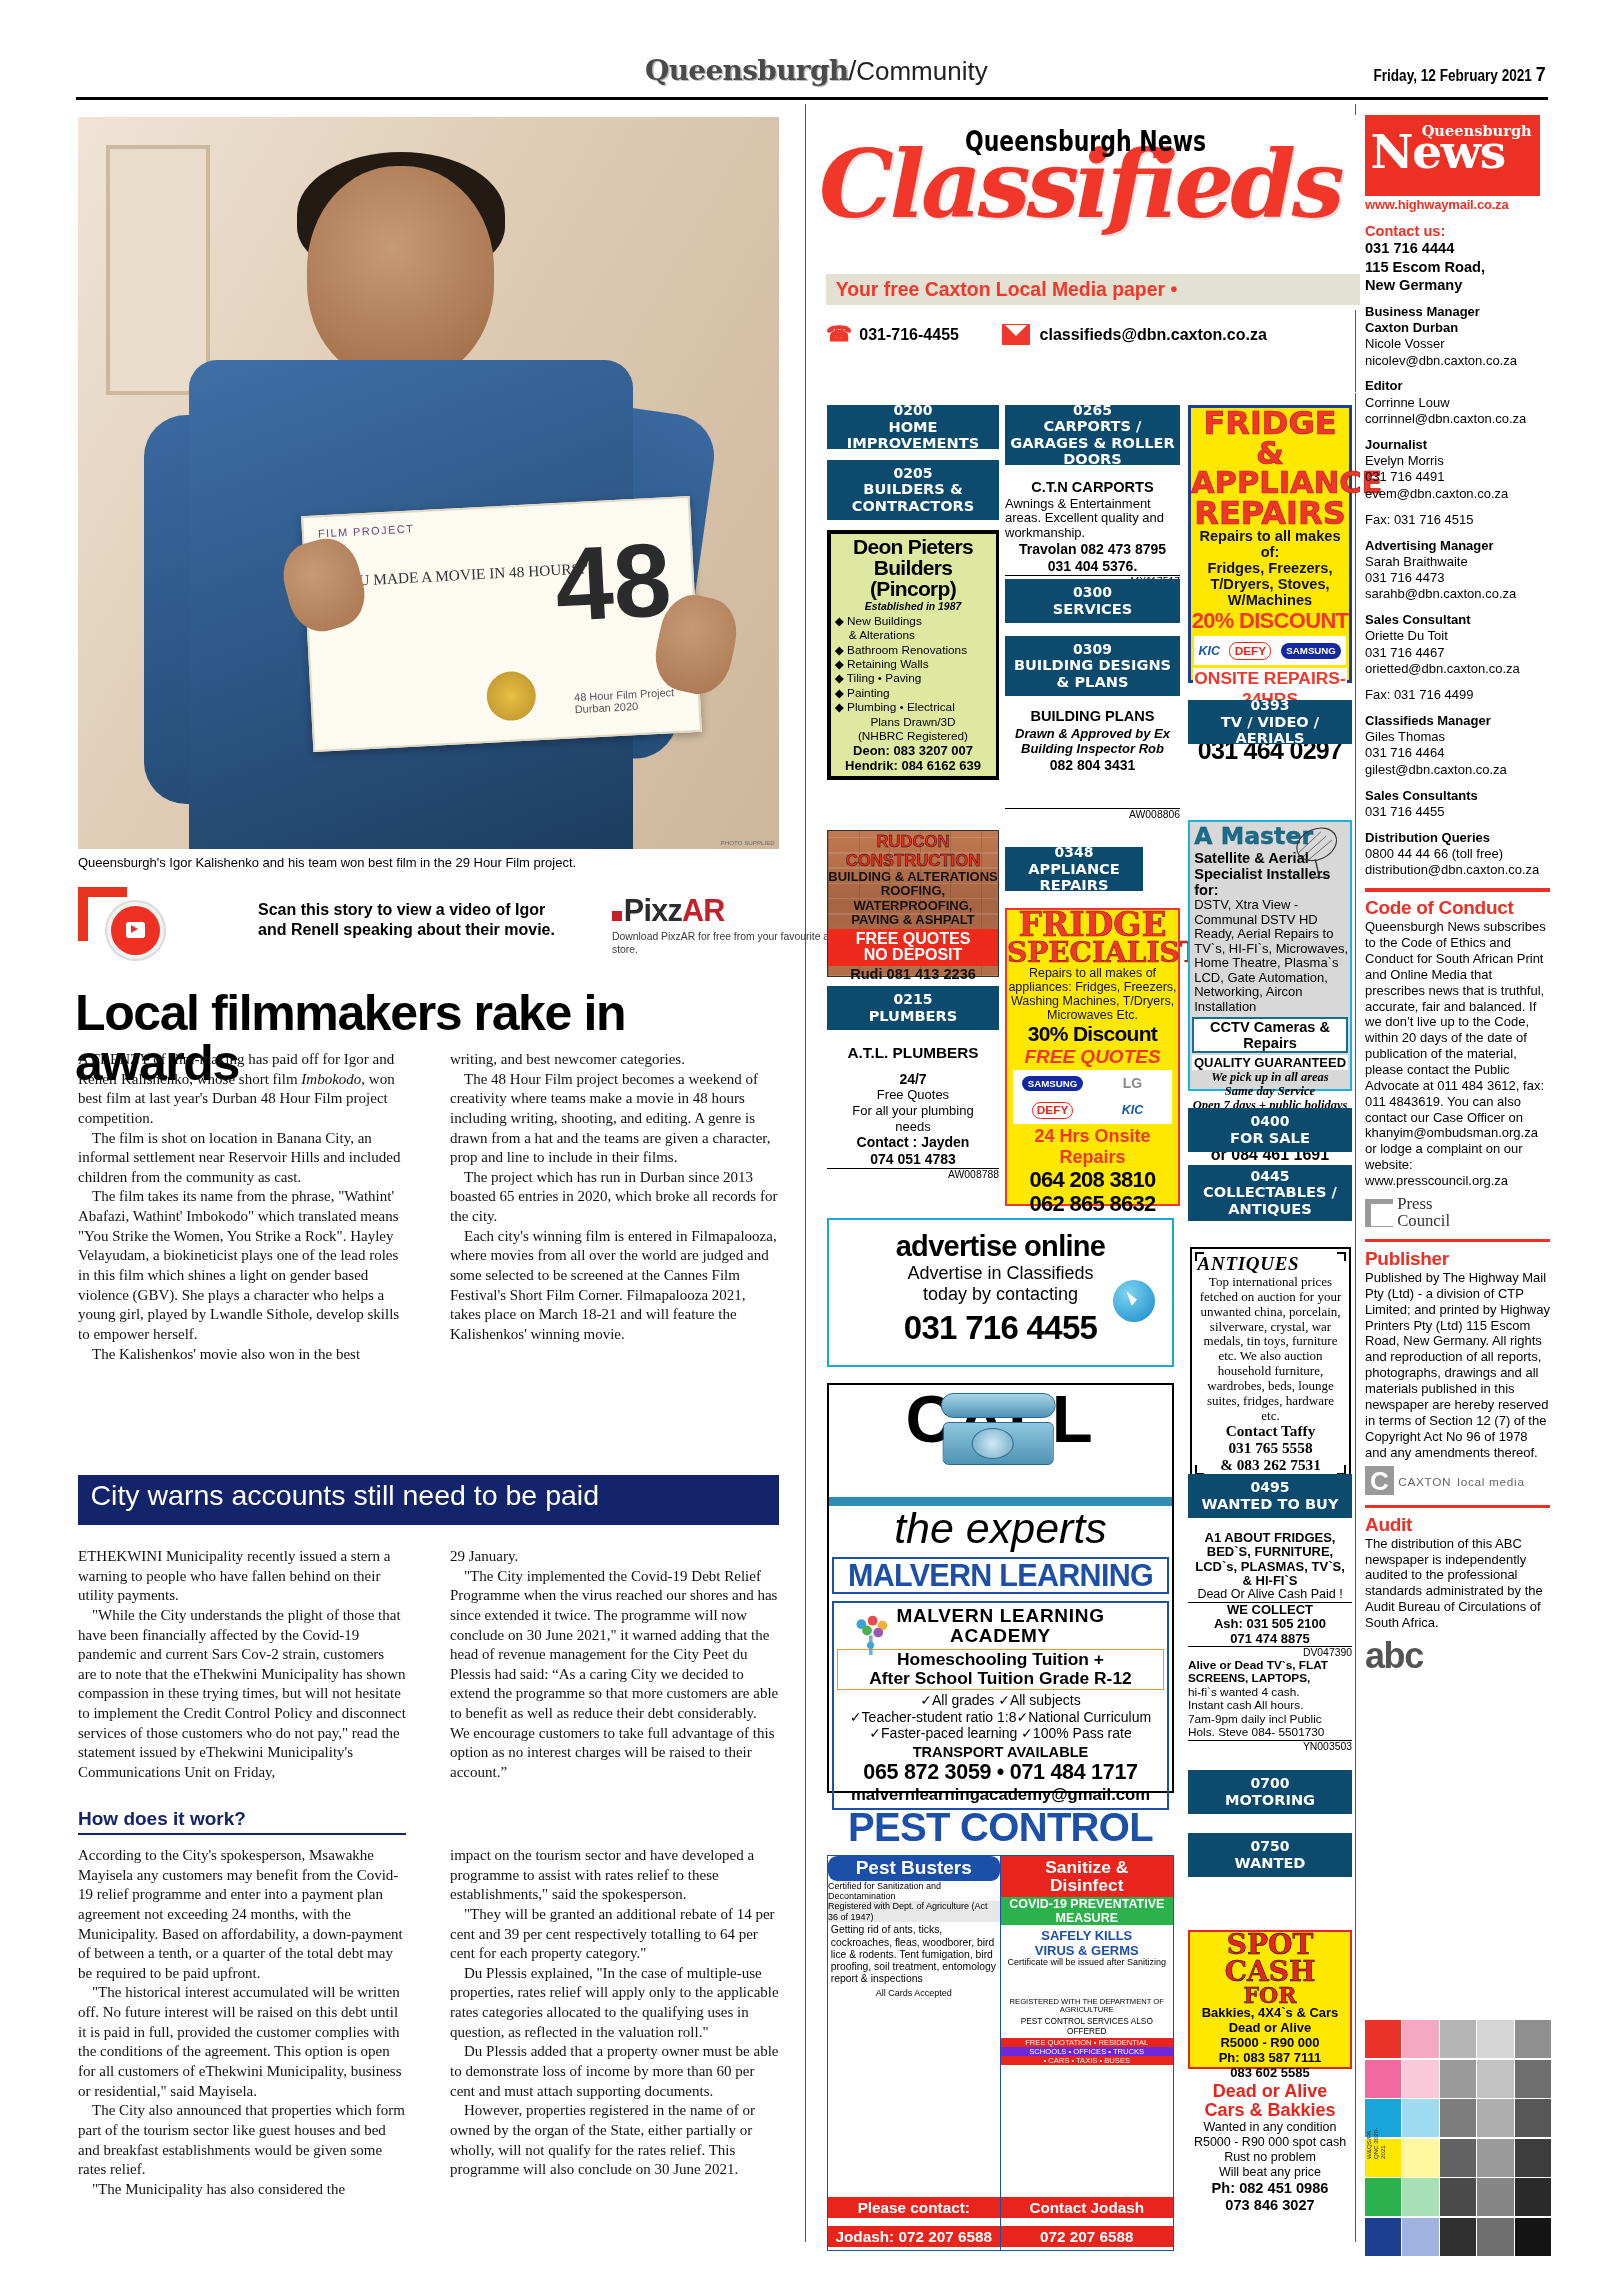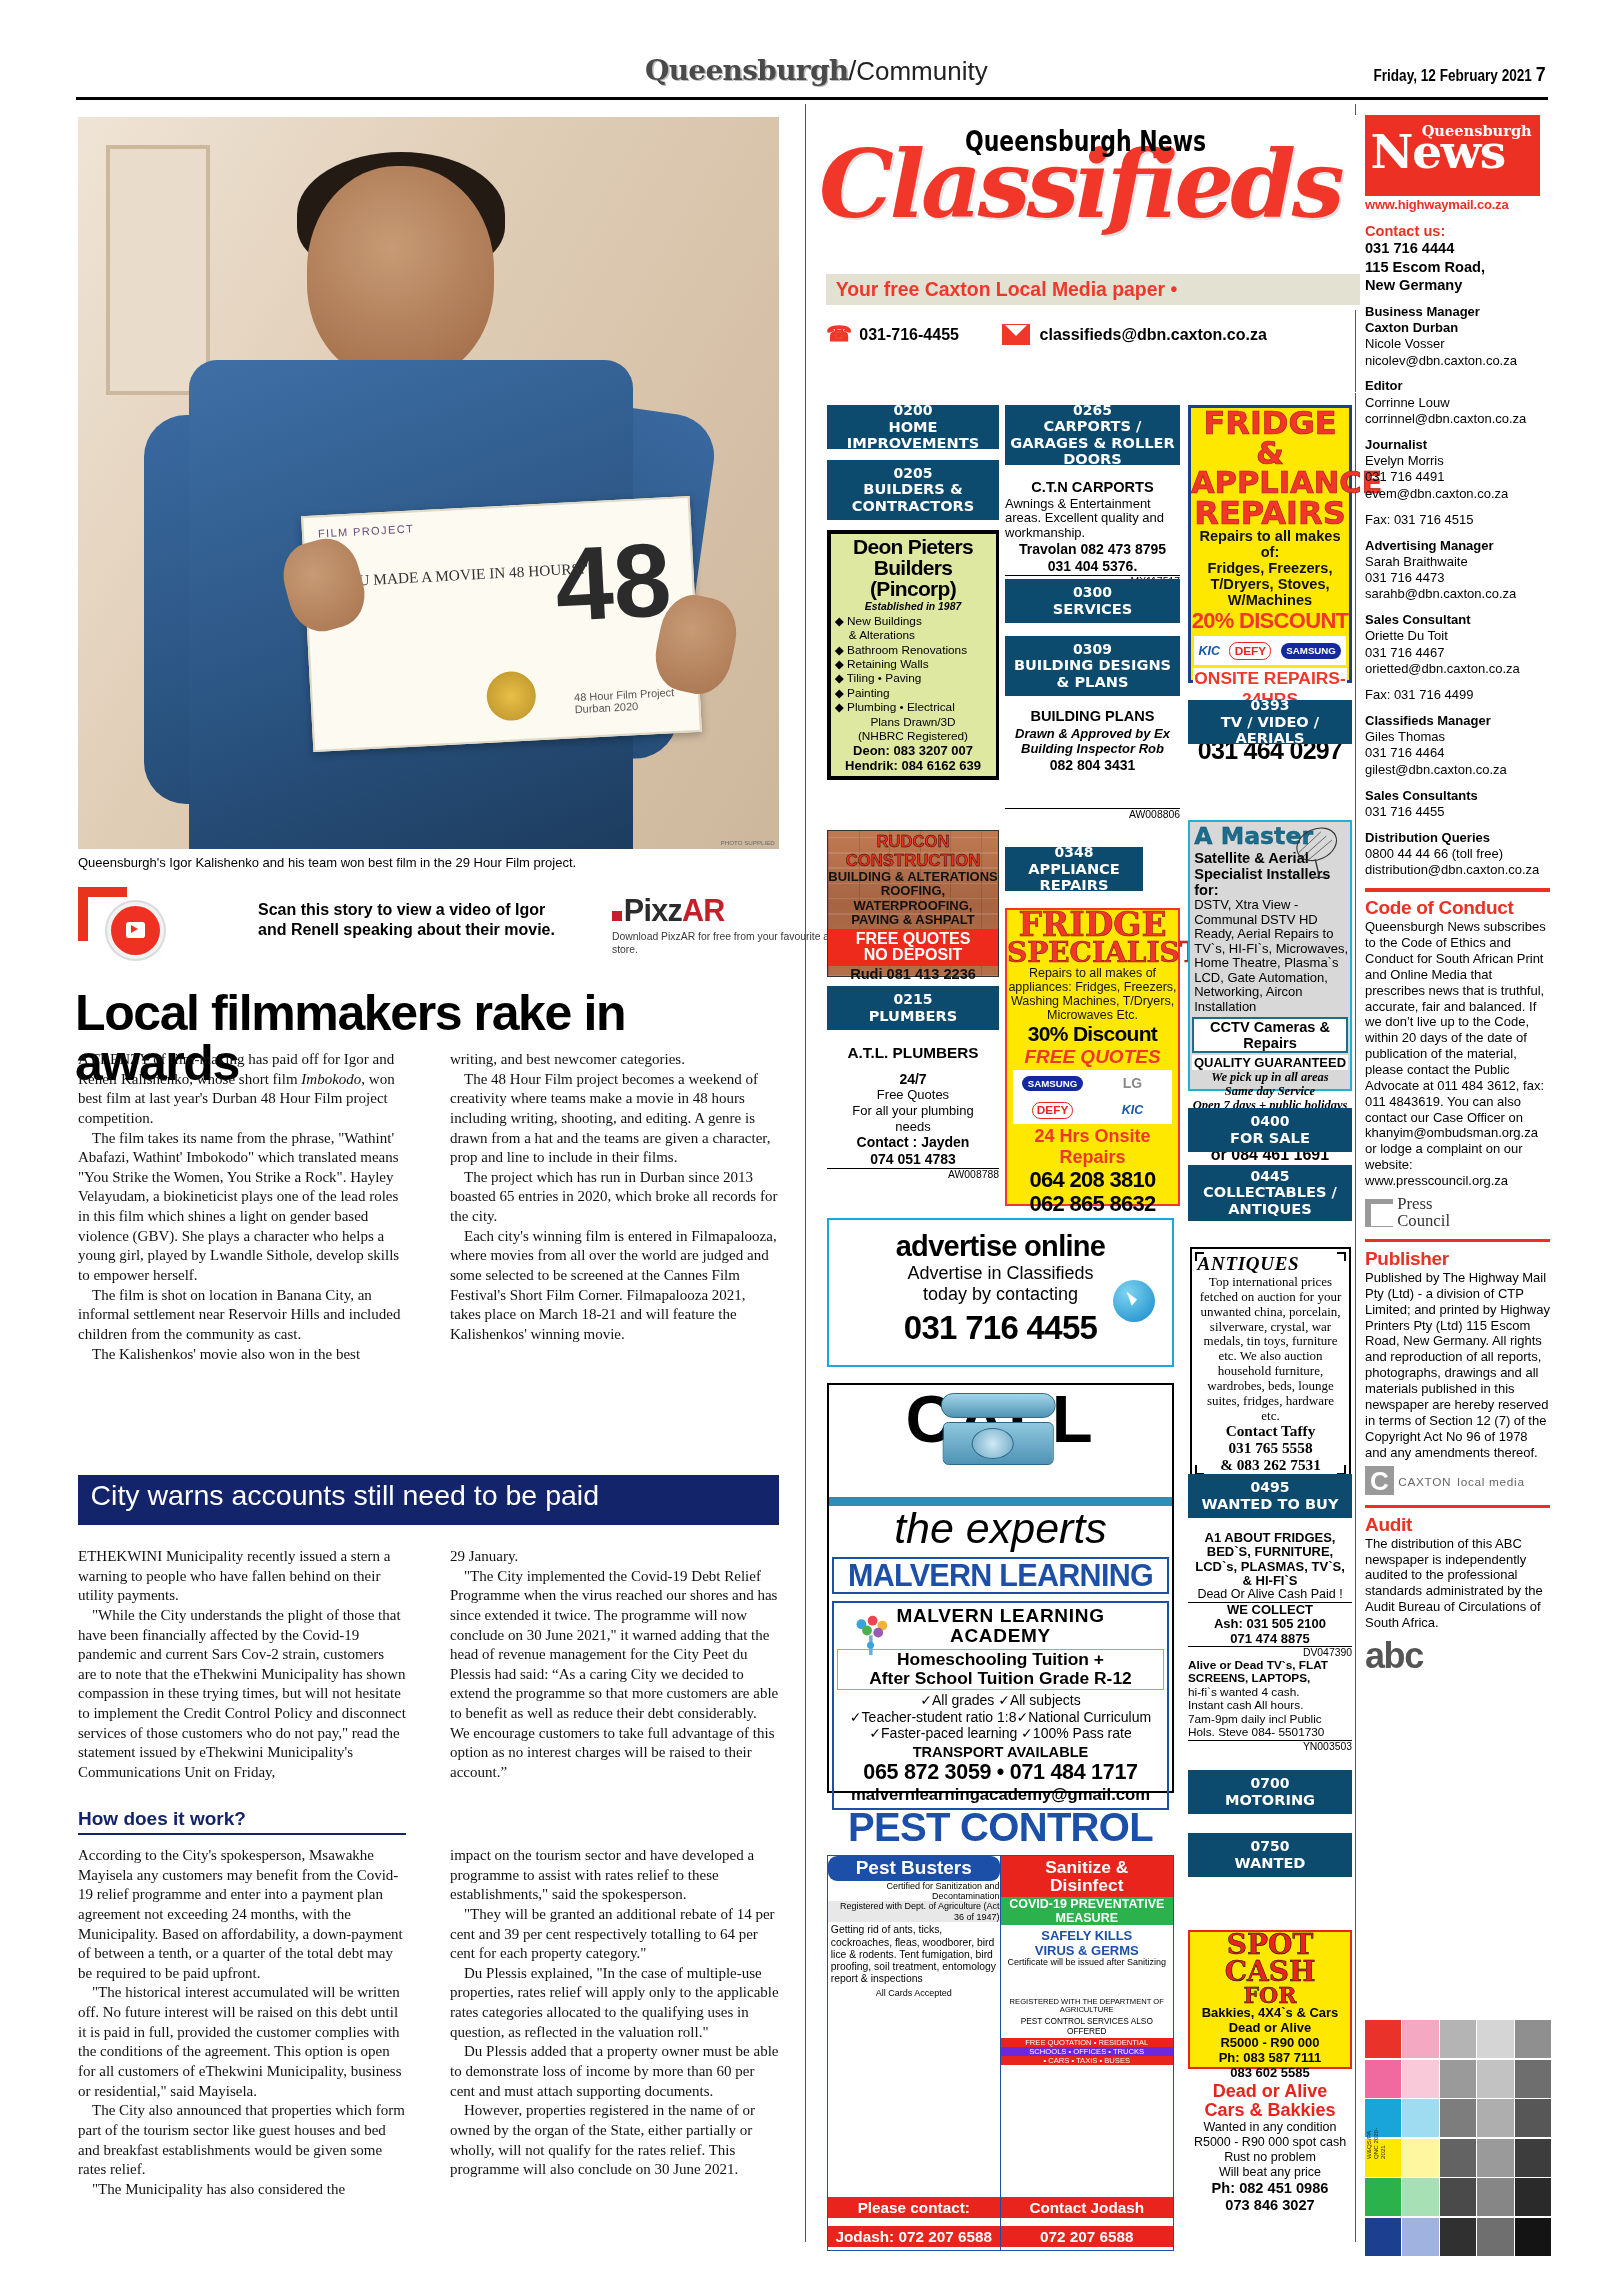--- a/index.html
+++ b/index.html
@@ -179,21 +179,21 @@
   .mla-em { text-align:center; font-size:16.7px; font-weight:bold; }
   .mla-tree { position:absolute; left:9.7px; top:7px; width:49px; height:49px; }
 
   
   .pest-title { position:absolute; text-align:center; font-size:40px; font-weight:bold; color:#1c4fa8; letter-spacing:-0.7px;}
   .pestbox { position:absolute; border:1.4px solid #1c4fa8; }
   .pb-left { position:absolute; left:0; top:0; bottom:0; width:50%; border-right:1.4px solid #1c4fa8; }
   .pb-right { position:absolute; right:0; top:0; bottom:0; width:50%; }
   .pb-head { background:#1c4fa8; color:#fff; text-align:center; font-size:19px; font-weight:bold; padding:1.4px 0;border-radius:9px;}
   .pb-head2 { background:#e8241c; color:#fff; text-align:center; font-size:17.4px; font-weight:bold; padding:2.1px 0; line-height:1.05;}
-  .pb-sub { text-align:right; font-size:9px; line-height:1.15; }
+  .pb-sub { text-align:left; font-size:9px; line-height:1.15; }
   .pb-txt { font-size:10.4px; line-height:1.18; padding:2.1px 2.8px; }
   .pb-ct { background:#e8241c; color:#fff; text-align:center; font-size:15.3px; font-weight:bold; padding:1.4px 0; }
   .pb-green { background:#2bb24c; color:#fff; text-align:center; font-size:12.5px; font-weight:bold; }
 
   
   .fridgead { position:absolute; background:#ffe800; border:3.5px solid #1c3f8f; }
   .fr-title { text-align:center; color:#f0372a; font-weight:bold; line-height:0.95; -webkit-text-stroke:0.7px #b01a12;
      font-family:"DejaVu Sans", sans-serif; }
   .fr-body { text-align:center; font-size:14.6px; font-weight:bold; line-height:1.1; color:#111; }
   .fr-disc { text-align:center; font-size:22px; font-weight:bold; color:#f0372a; letter-spacing:-0.7px; }
@@ -331,22 +331,22 @@
     <div class="pixzar">
       <div class="pname"><span class="sq"></span><span class="p1">Pixz</span><span class="p2">AR</span></div>
       <div class="psub">Download PixzAR for free from your favourite app store.</div>
     </div>
   </div>
 
   <div class="headline-main">Local filmmakers rake in awards</div>
 
   <div class="artbody" style="left:78px; top:1050px; width:328px;">
     <p class="first">A FRENZY of film-making has paid off for Igor and Renell Kalishenko, whose short film <em>Imbokodo</em>, won best film at last year's Durban 48 Hour Film project competition.</p>
+    <p>The film is shot on location in Banana City, an informal settlement near Reservoir Hills and included children from the community as cast.</p>
     <p>The film takes its name from the phrase, "Wathint' Abafazi, Wathint' Imbokodo" which translated means "You Strike the Women, You Strike a Rock". Hayley Velayudam, a biokineticist plays one of the lead roles in this film which shines a light on gender based violence (GBV). She plays a character who helps a young girl, played by Lwandle Sithole, develop skills to empower herself.</p>
-    <p>The film is shot on location in Banana City, an informal settlement near Reservoir Hills and included children from the community as cast.</p>
     <p>The Kalishenkos' movie also won in the best</p>
   </div>
   <div class="artbody" style="left:450px; top:1050px; width:329px;">
     <p class="first">writing, and best newcomer categories.</p>
     <p>The 48 Hour Film project becomes a weekend of creativity where teams make a movie in 48 hours including writing, shooting, and editing. A genre is drawn from a hat and the teams are given a character, prop and line to include in their films.</p>
     <p>The project which has run in Durban since 2013 boasted 65 entries in 2020, which broke all records for the city.</p>
     <p>Each city's winning film is entered in Filmapalooza, where movies from all over the world are judged and some selected to be screened at the Cannes Film Festival's Short Film Corner. Filmapalooza 2021, takes place on March 18-21 and will feature the Kalishenkos' winning movie.</p>
   </div>
 
   <div class="banner" style="left:78px; top:1475px; width:701px; height:50px;">

